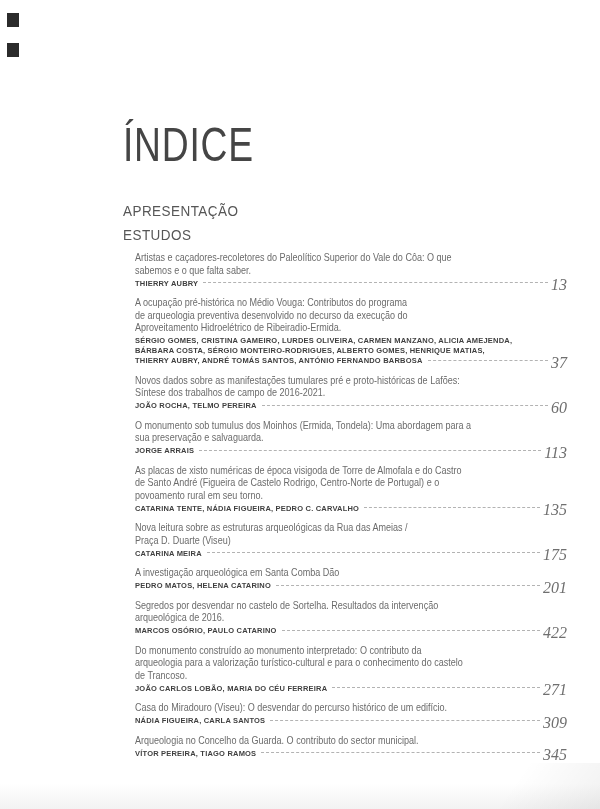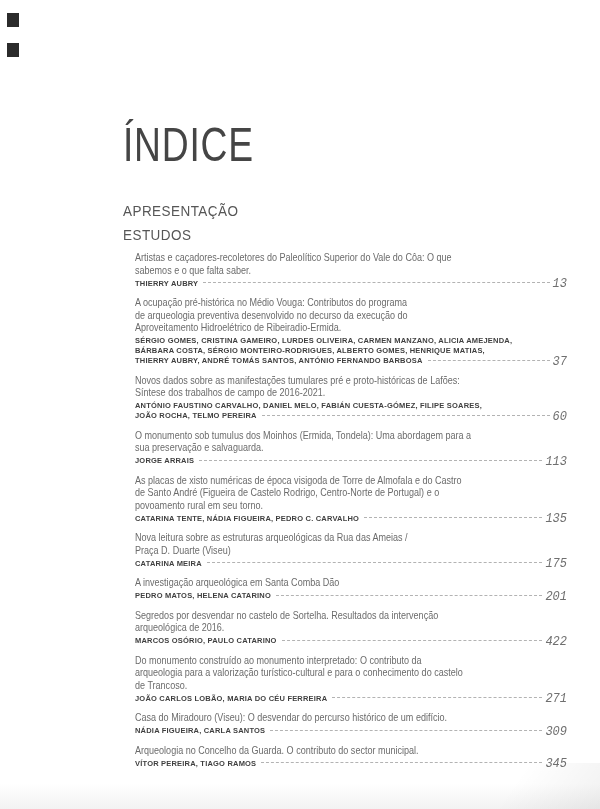--- a/index.html
+++ b/index.html
@@ -35,22 +35,22 @@
     font-size:7.5px; line-height:10px; font-weight:bold; color:#3f3f3f;
     letter-spacing:0.2px; white-space:pre-line;
   }
   .author-row { display:flex; align-items:center; line-height:10px; }
   .author-row .names {
     font-size:7.5px; font-weight:bold; color:#3f3f3f;
     letter-spacing:0.2px; white-space:nowrap;
   }
   .leader { flex:1; border-bottom:1px dashed #b3b3b3; margin:0 3px 2px 5px; min-width:12px; }
   .pageno {
-    font-style:italic; font-size:12px; color:#6f6f6f; line-height:11px;
-    font-family:Liberation Mono, monospace; position:relative; top:1px;
+    font-style:italic; font-size:16px; color:#6f6f6f; line-height:11px;
+    font-family:Liberation Serif, serif; position:relative; top:1px;
   }
   .bottom-shade {
     position:absolute; left:0; right:0; bottom:0; height:26px; pointer-events:none;
     background:linear-gradient(to bottom, rgba(0,0,0,0), rgba(0,0,0,0.05));
   }
   .corner-shade {
     position:absolute; right:0; bottom:0; width:200px; height:46px; pointer-events:none;
     background:linear-gradient(125deg, rgba(0,0,0,0) 55%, rgba(0,0,0,0.055));
   }
 </style>
@@ -92,21 +92,20 @@
     <div class="author-row">
       <span class="names">THIERRY AUBRY, ANDRÉ TOMÁS SANTOS, ANTÓNIO FERNANDO BARBOSA</span>
       <span class="leader"></span>
       <span class="pageno">37</span>
     </div>
   </div>
 
   <div class="entry">
     <p class="entry-title">Novos dados sobre as manifestações tumulares pré e proto-históricas de Lafões:
 Síntese dos trabalhos de campo de 2016-2021.</p>
-    <div class="authors-wrap">ANTÓNIO FAUSTINO CARVALHO, DANIEL MELO, FABIÁN CUESTA-GÓMEZ, FILIPE SOARES,</div>
     <div class="author-row">
       <span class="names">JOÃO ROCHA, TELMO PEREIRA</span>
       <span class="leader"></span>
       <span class="pageno">60</span>
     </div>
   </div>
 
   <div class="entry">
     <p class="entry-title">O monumento sob tumulus dos Moinhos (Ermida, Tondela): Uma abordagem para a
 sua preservação e salvaguarda.</p>

